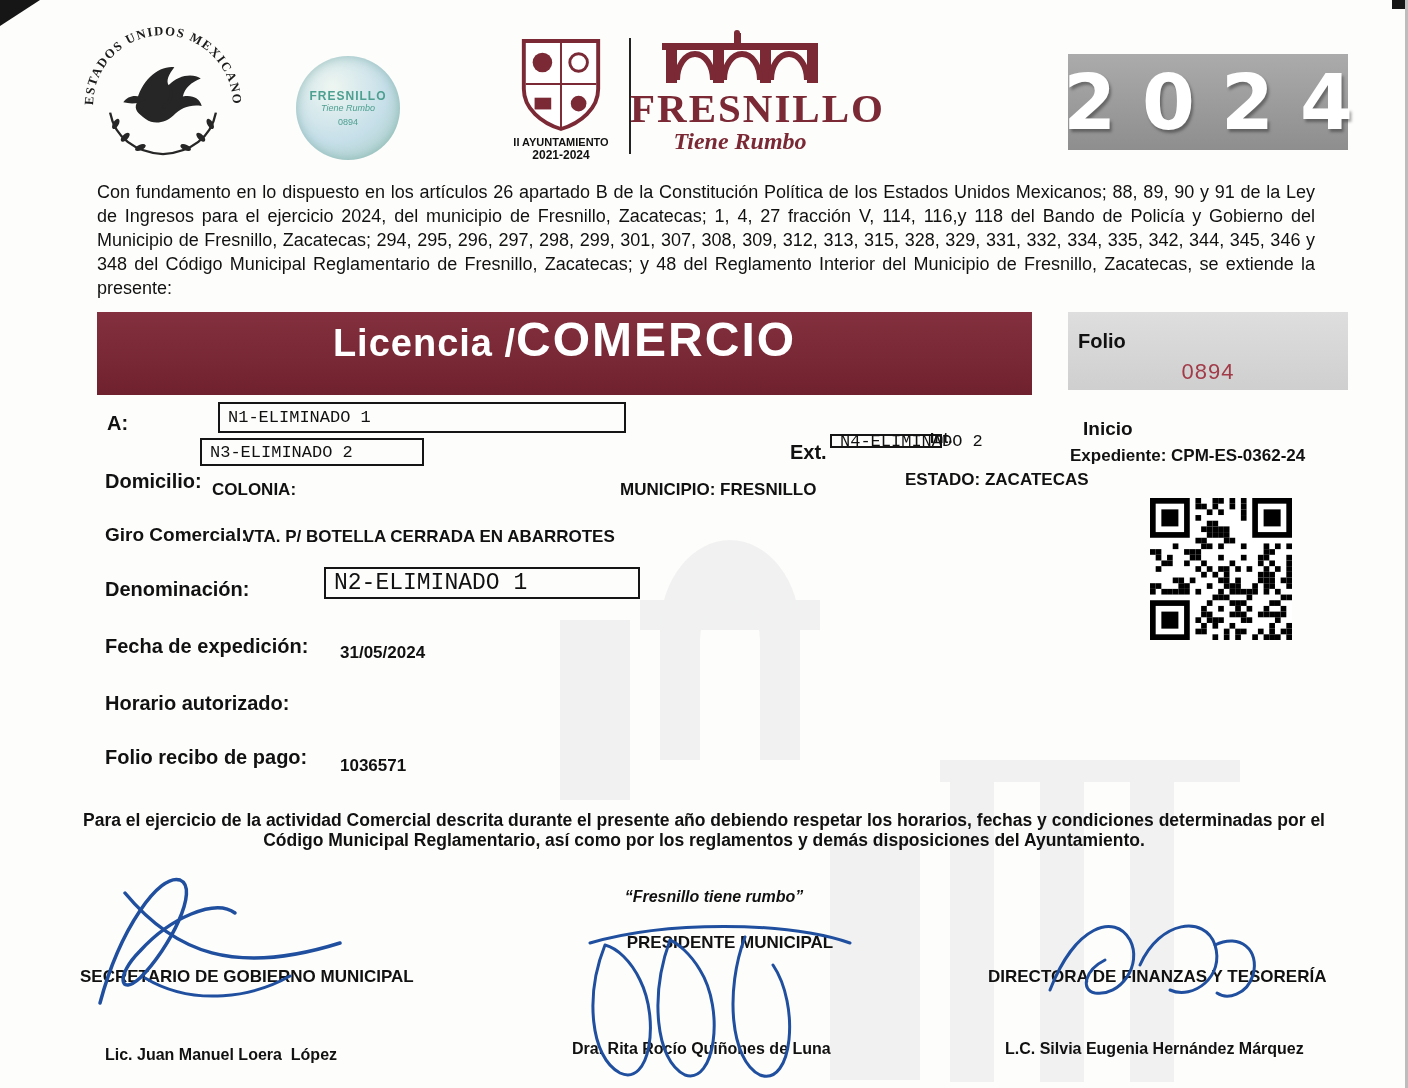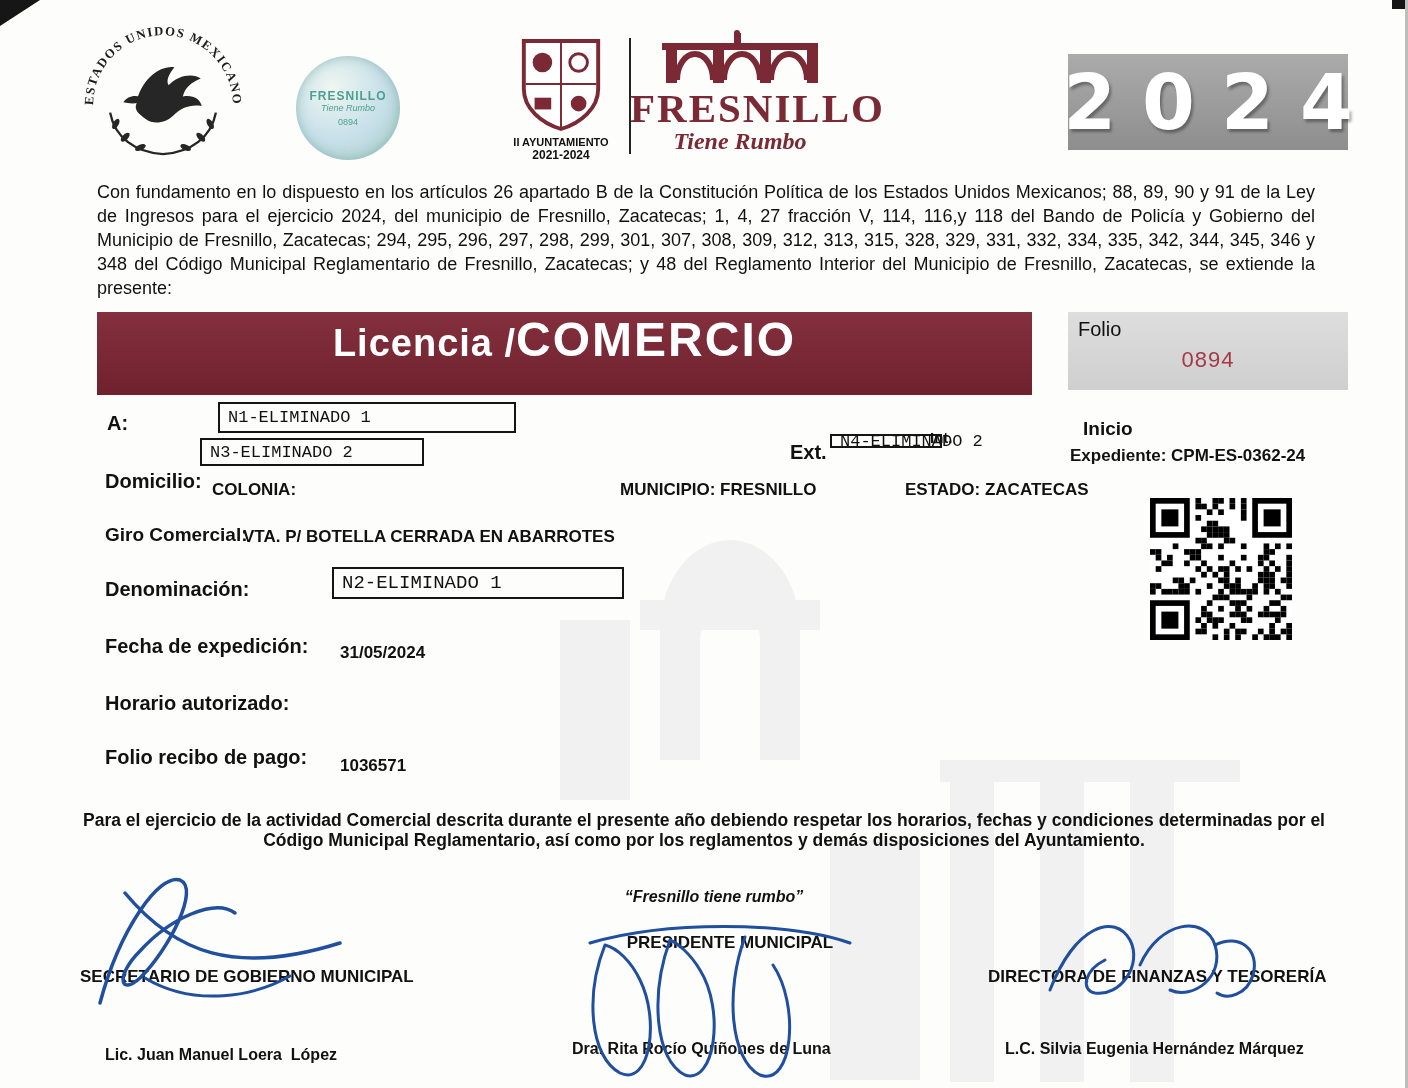--- a/index.html
+++ b/index.html
@@ -113,39 +113,39 @@
 
   <div class="abs year" style="left:1068px;top:54px;width:280px;height:96px">2024</div>
 
   <div class="abs legal" style="left:97px;top:180px;width:1218px">Con fundamento en lo dispuesto en los artículos 26 apartado B de la Constitución Política de los Estados Unidos Mexicanos; 88, 89, 90 y 91 de la Ley de Ingresos para el ejercicio 2024, del municipio de Fresnillo, Zacatecas; 1, 4, 27 fracción V, 114, 116,y 118 del Bando de Policía y Gobierno del Municipio de Fresnillo, Zacatecas; 294, 295, 296, 297, 298, 299, 301, 307, 308, 309, 312, 313, 315, 328, 329, 331, 332, 334, 335, 342, 344, 345, 346 y 348 del Código Municipal Reglamentario de Fresnillo, Zacatecas; y 48 del Reglamento Interior del Municipio de Fresnillo, Zacatecas, se extiende la presente:</div>
 
   <div class="abs banner" style="left:97px;top:312px;width:935px;height:83px">
     <span class="pre">Licencia /</span>
       <span class="main">COMERCIO</span>
   </div>
   <div class="abs foliobox" style="left:1068px;top:312px;width:280px;height:78px">
-    <div style="font-size:20px;font-weight:normal;margin:6px 0 0 10px">Folio</div>
+    <div style="font-size:20px;font-weight:bold;margin:18px 0 0 10px">Folio</div>
     <div style="font-size:22px;color:#a23a48;text-align:center;margin-top:6px;letter-spacing:1px">0894</div>
   </div>
 
   <div class="abs label" style="left:107px;top:412px">A:</div>
-  <div class="abs redbox" style="left:218px;top:402px;width:298px;height:31px">N1-ELIMINADO 1</div>
+  <div class="abs redbox" style="left:218px;top:402px;width:408px;height:31px">N1-ELIMINADO 1</div>
   <div class="abs redbox" style="left:200px;top:438px;width:224px;height:28px">N3-ELIMINADO 2</div>
 
   <div class="abs b" style="left:790px;top:441px;font-size:20px">Ext.</div>
   <div class="abs redbox" style="left:830px;top:434px;width:112px;height:14px;overflow:visible">N4-ELIMINADO 2</div>
   <div class="abs b" style="left:930px;top:429px;font-size:15px">Int.</div>
 
   <div class="abs b" style="left:1083px;top:418px;font-size:19px">Inicio</div>
   <div class="abs b" style="left:1070px;top:446px;font-size:17px">Expediente: CPM-ES-0362-24</div>
 
   <div class="abs label" style="left:105px;top:470px">Domicilio:</div>
   <div class="abs b" style="left:212px;top:480px;font-size:17px">COLONIA:</div>
   <div class="abs b" style="left:620px;top:480px;font-size:17px">MUNICIPIO: FRESNILLO</div>
-  <div class="abs b" style="left:905px;top:480px;font-size:17px">ESTADO: ZACATECAS</div>
+  <div class="abs b" style="left:905px;top:470px;font-size:17px">ESTADO: ZACATECAS</div>
 
   <div class="abs" style="left:105px;top:524px;font-size:19px;font-weight:bold">Giro Comercial:</div>
   <div class="abs b" style="left:243px;top:527px;font-size:17px">VTA. P/ BOTELLA CERRADA EN ABARROTES</div>
 
   <svg class="abs" id="qr" style="left:1150px;top:498px" width="142" height="142" viewBox="0 0 142 142">
       <rect x="0" y="0" width="142" height="142" fill="#fff"></rect>
       <rect x="45.44" y="0" width="5.68" height="5.68" fill="#000"></rect>
       <rect x="62.48" y="0" width="5.68" height="5.68" fill="#000"></rect>
       <rect x="68.16" y="0" width="5.68" height="5.68" fill="#000"></rect>
       <rect x="79.52" y="0" width="5.68" height="5.68" fill="#000"></rect>
@@ -324,21 +324,21 @@
       <rect x="11.36" y="11.36" width="17.04" height="17.04" fill="#000"></rect>
       <rect x="102.24" y="0" width="39.76" height="39.76" fill="#000"></rect>
       <rect x="107.91999999999999" y="5.68" width="28.4" height="28.4" fill="#fff"></rect>
       <rect x="113.6" y="11.36" width="17.04" height="17.04" fill="#000"></rect>
       <rect x="0" y="102.24" width="39.76" height="39.76" fill="#000"></rect>
       <rect x="5.68" y="107.91999999999999" width="28.4" height="28.4" fill="#fff"></rect>
       <rect x="11.36" y="113.6" width="17.04" height="17.04" fill="#000"></rect>
     </svg>
 
   <div class="abs label" style="left:105px;top:578px">Denominación:</div>
-  <div class="abs redbox" style="left:332px;top:567px;width:292px;height:32px;font-size:19px">N2-ELIMINADO 1</div>
+  <div class="abs redbox" style="left:324px;top:567px;width:316px;height:32px;font-size:23px">N2-ELIMINADO 1</div>
 
   <div class="abs label" style="left:105px;top:635px">Fecha de expedición:</div>
   <div class="abs val" style="left:340px;top:643px">31/05/2024</div>
 
   <div class="abs label" style="left:105px;top:692px">Horario autorizado:</div>
 
   <div class="abs label" style="left:105px;top:746px">Folio recibo de pago:</div>
   <div class="abs val" style="left:340px;top:756px">1036571</div>
 
   <div class="abs b" style="left:74px;top:810px;width:1260px;font-size:17.5px;line-height:20px;text-align:center">Para el ejercicio de la actividad Comercial descrita durante el presente año debiendo respetar los horarios, fechas y condiciones determinadas por el Código Municipal Reglamentario, así como por los reglamentos y demás disposiciones del Ayuntamiento.</div>

